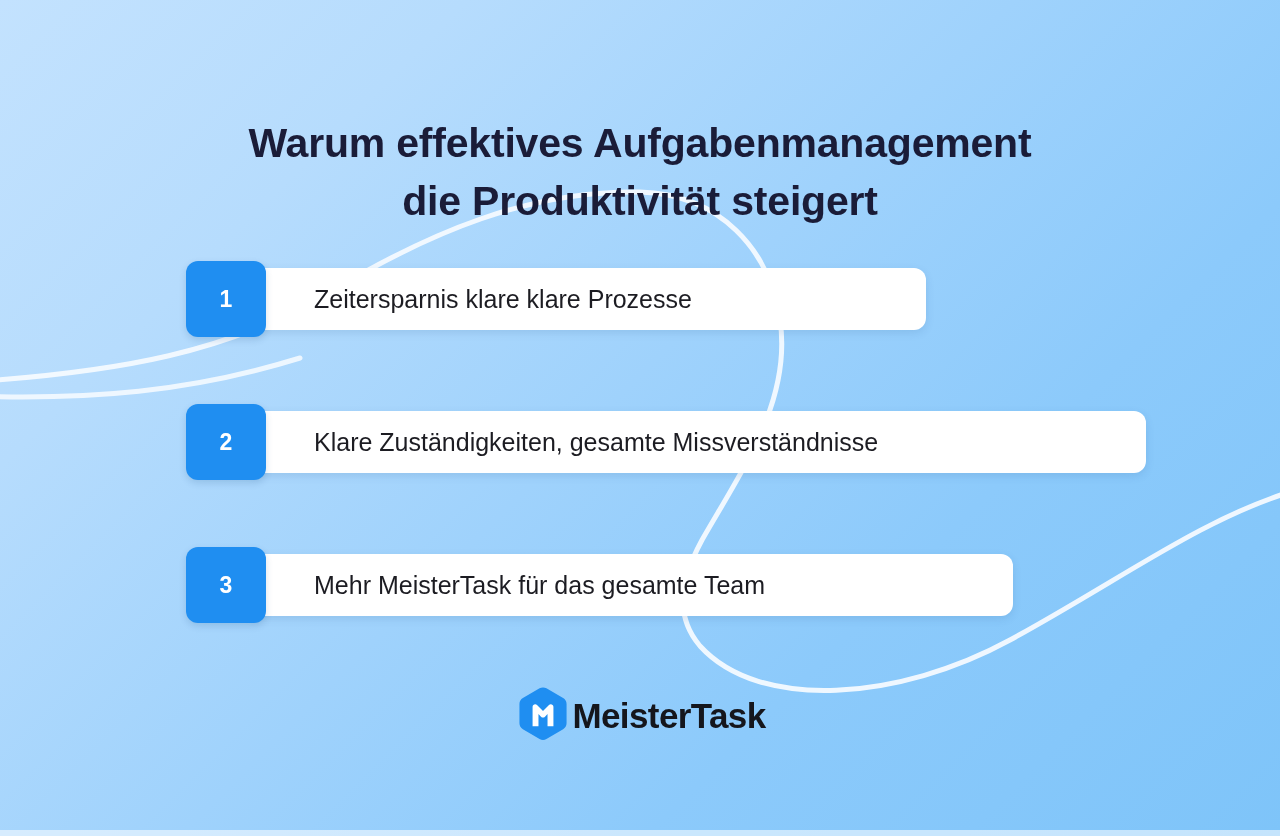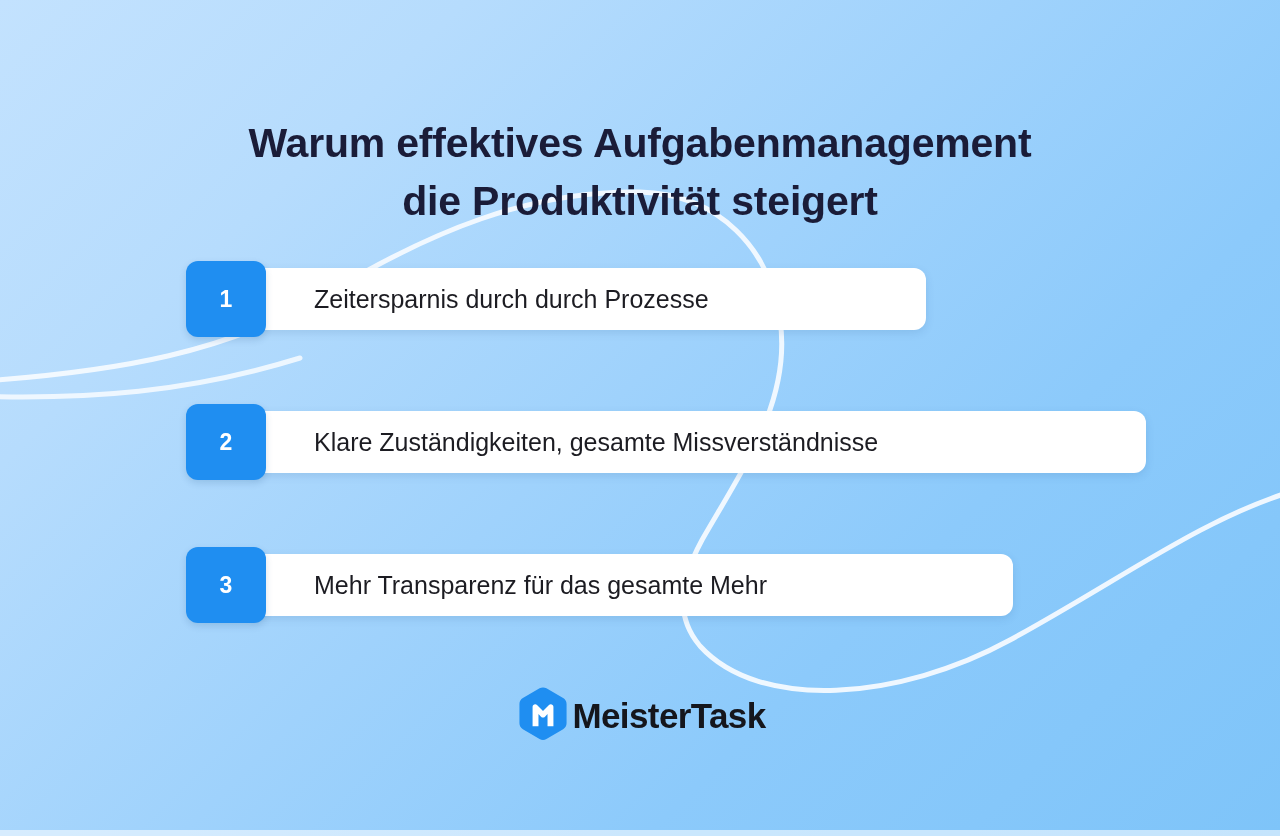--- a/index.html
+++ b/index.html
@@ -165,35 +165,35 @@
   </svg>
 
   <h1 class="headline">Warum effektives Aufgabenmanagement
 die Produktivität steigert</h1>
 
   <div class="rows">
 
     <div class="row row-1">
       <div class="badge">1</div>
       <div class="card card-1">
-        <span class="card-text">Zeitersparnis durch durch Prozesse</span>
+        <span class="card-text">Zeitersparnis klare klare Prozesse</span>
       </div>
     </div>
 
     <div class="row row-2">
       <div class="badge">2</div>
       <div class="card card-2">
         <span class="card-text">Klare Zuständigkeiten, gesamte Missverständnisse</span>
       </div>
     </div>
 
     <div class="row row-3">
       <div class="badge">3</div>
       <div class="card card-3">
-        <span class="card-text">Mehr Transparenz für das gesamte Mehr</span>
+        <span class="card-text">Mehr MeisterTask für das gesamte Team</span>
       </div>
     </div>
 
   </div>
 
   <div class="logo">
     <svg class="logo-mark" viewBox="0 0 64 64" aria-hidden="true">
       <path d="M28.2 2.6 C30.5 1.2 33.5 1.2 35.8 2.6 L54.2 13.3
                C56.5 14.6 58 17.1 58 19.8 L58 41.2
                C58 43.9 56.5 46.4 54.2 47.7 L35.8 58.4

